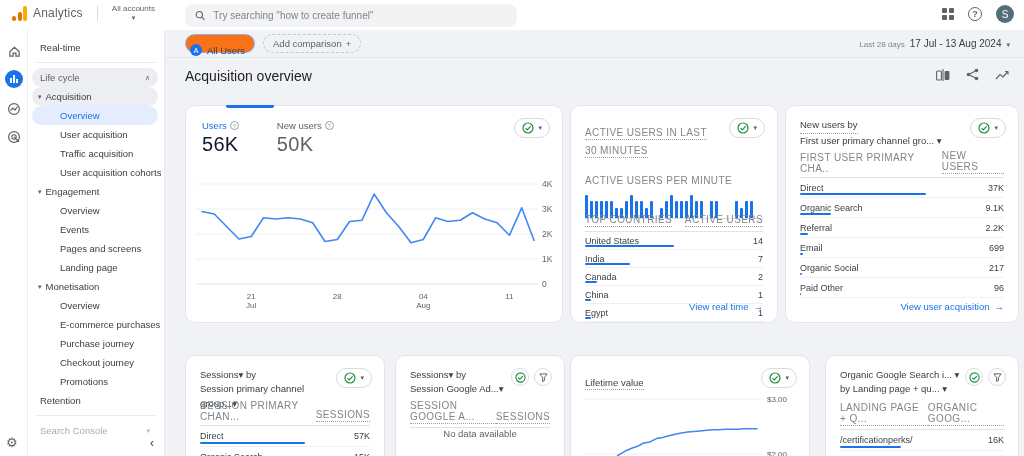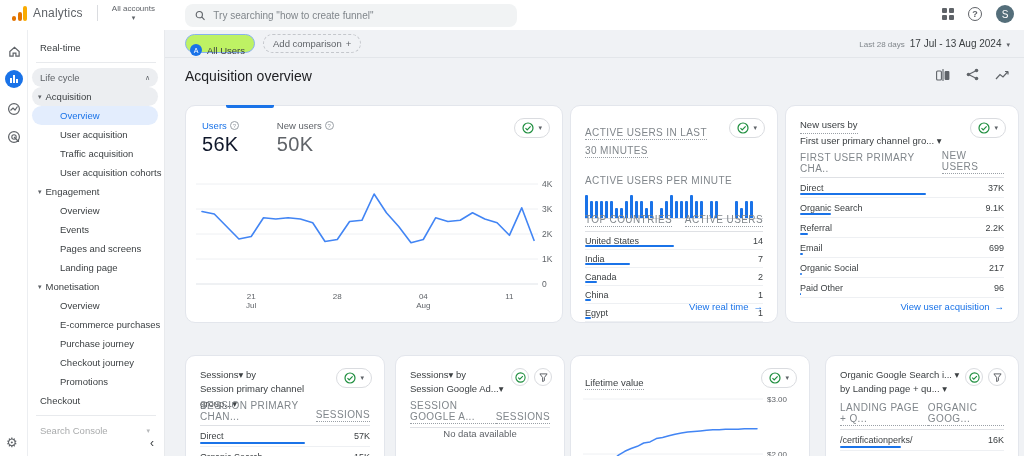--- a/index.html
+++ b/index.html
@@ -52,21 +52,21 @@
   .nav-child-selected { padding-left:28px; background:#e3edfd; color:#1a73e8; }
   .nav-faded { padding-left:8px; opacity:.45; justify-content:space-between; padding-right:8px; }
   .nav-divider { height:1px; background:#e8eaed; margin:5px 8px; }
   .nav-caret { font-size:7px; color:#5f6368; }
   .nav-collapse { position:absolute; right:10px; bottom:6px; font-size:12px; color:#3c4043; }
 
   
   .main { position:absolute; left:165px; top:30px; width:859px; height:426px; background:#f0f2f5; }
   .chips-row { position:absolute; left:0; top:0; width:859px; height:28px; border-bottom:1px solid #e3e6ea;
     display:flex; align-items:center; padding:0 14px 0 20px; }
-  .chip-allusers { display:flex; align-items:center; gap:5px; border:1px solid #88b2ef; background:#bef264;
+  .chip-allusers { display:flex; align-items:center; gap:5px; border:1px solid #88b2ef; background:#f97316;
     border-radius:12px; height:19px; padding:13px 9px 0 4px; font-size:9.5px; color:#3c4043; }
   .chip-a { width:12px; height:12px; border-radius:50%; background:#1a73e8; color:#fff; font-size:7px;
     display:flex; align-items:center; justify-content:center; }
   .chip-add { display:flex; align-items:center; gap:4px; border:1px dashed #c4c7cc; border-radius:12px;
     height:19px; padding:0 9px; font-size:9.5px; color:#5f6368; margin-left:8px; }
   .daterange { margin-left:auto; display:flex; align-items:baseline; gap:5px; font-size:10px; color:#3c4043; }
   .daterange .dr-label { font-size:8px; color:#80868b; }
   .daterange .caret { font-size:7px; color:#5f6368; }
 
   .title-row { position:absolute; left:20px; top:38px; right:14px; display:flex; align-items:flex-start; }
@@ -245,21 +245,21 @@
       <div class="nav-item nav-child">
         <span>Purchase journey</span>
       </div>
       <div class="nav-item nav-child">
         <span>Checkout journey</span>
       </div>
       <div class="nav-item nav-child">
         <span>Promotions</span>
       </div>
       <div class="nav-item nav-top">
-        <span>Checkout</span>
+        <span>Retention</span>
       </div>
       <div class="nav-divider"></div>
       <div class="nav-item nav-faded">
         <span>Search Console</span>
         <span class="nav-caret">▾</span>
       </div>
     </div>
   <span class="nav-collapse">‹</span>
 </div>
 

